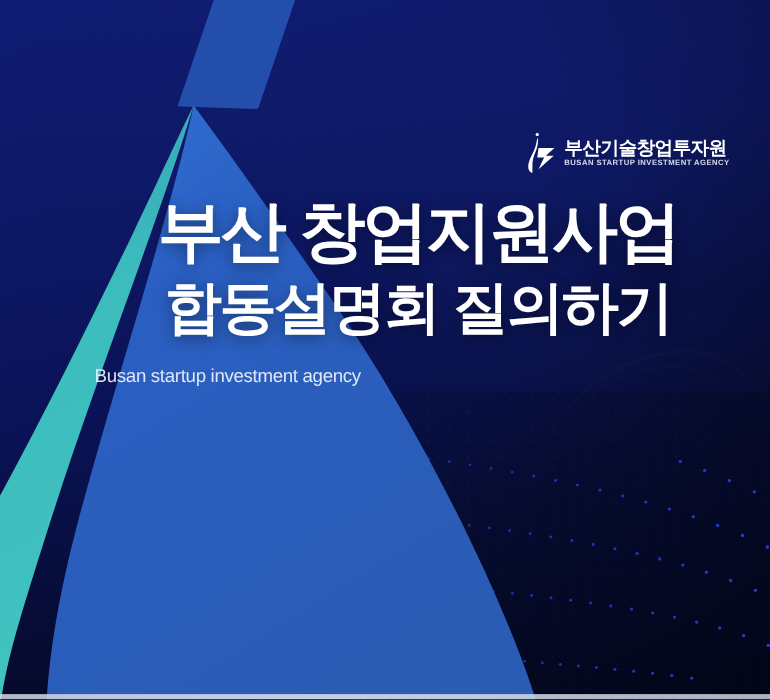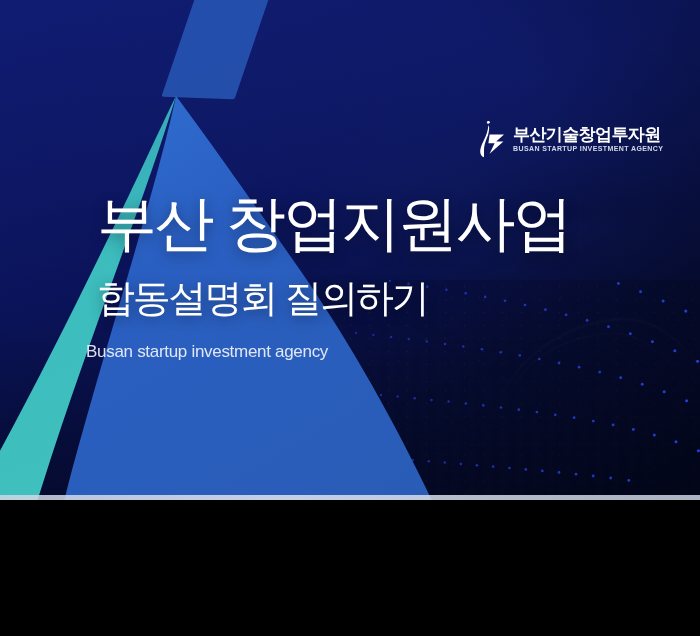--- a/index.html
+++ b/index.html
@@ -3,21 +3,21 @@
 <meta charset="utf-8">
 <style>
   html, body {
     margin: 0;
     padding: 0;
     background: #000;
   }
   #poster {
     position: relative;
     width: 700px;
-    height: 500px;
+    height: 636px;
     overflow: hidden;
     font-family: "Liberation Sans", "DejaVu Sans", sans-serif;
     background: #0a1560;
     user-select: none;
   }
 
   
   .bg-base {
     position: absolute;
     inset: 0;
@@ -170,28 +170,29 @@
     font-weight: bold;
     letter-spacing: -2.2px;
     line-height: 1.04;
     margin: 0 0 4px 0;
     text-shadow: 0 2px 10px rgba(0,0,0,.35);
     white-space: nowrap;
   }
   .title-1, .title-2 {
     color: #ffffff;
     font-size: 60px;
-    font-weight: normal;
+    font-weight: bold;
     letter-spacing: -2.6px;
     line-height: 1.16;
-    margin: 17px;
+    margin: 4px;
     text-shadow: 0 3px 14px rgba(0,0,0,.42);
     white-space: nowrap;
-  }
-  .title-2 { font-size: 38px; letter-spacing: -2.2px; }
+    text-align: center;
+  }
+  .title-2 { font-size: 52px; letter-spacing: -2.2px; }
   .subtitle {
     color: #eef2fb;
     font-size: 17px;
     font-weight: normal;
     letter-spacing: -0.3px;
     margin: 22px 0 0 6px;
     opacity: .93;
     white-space: nowrap;
   }
 </style>

